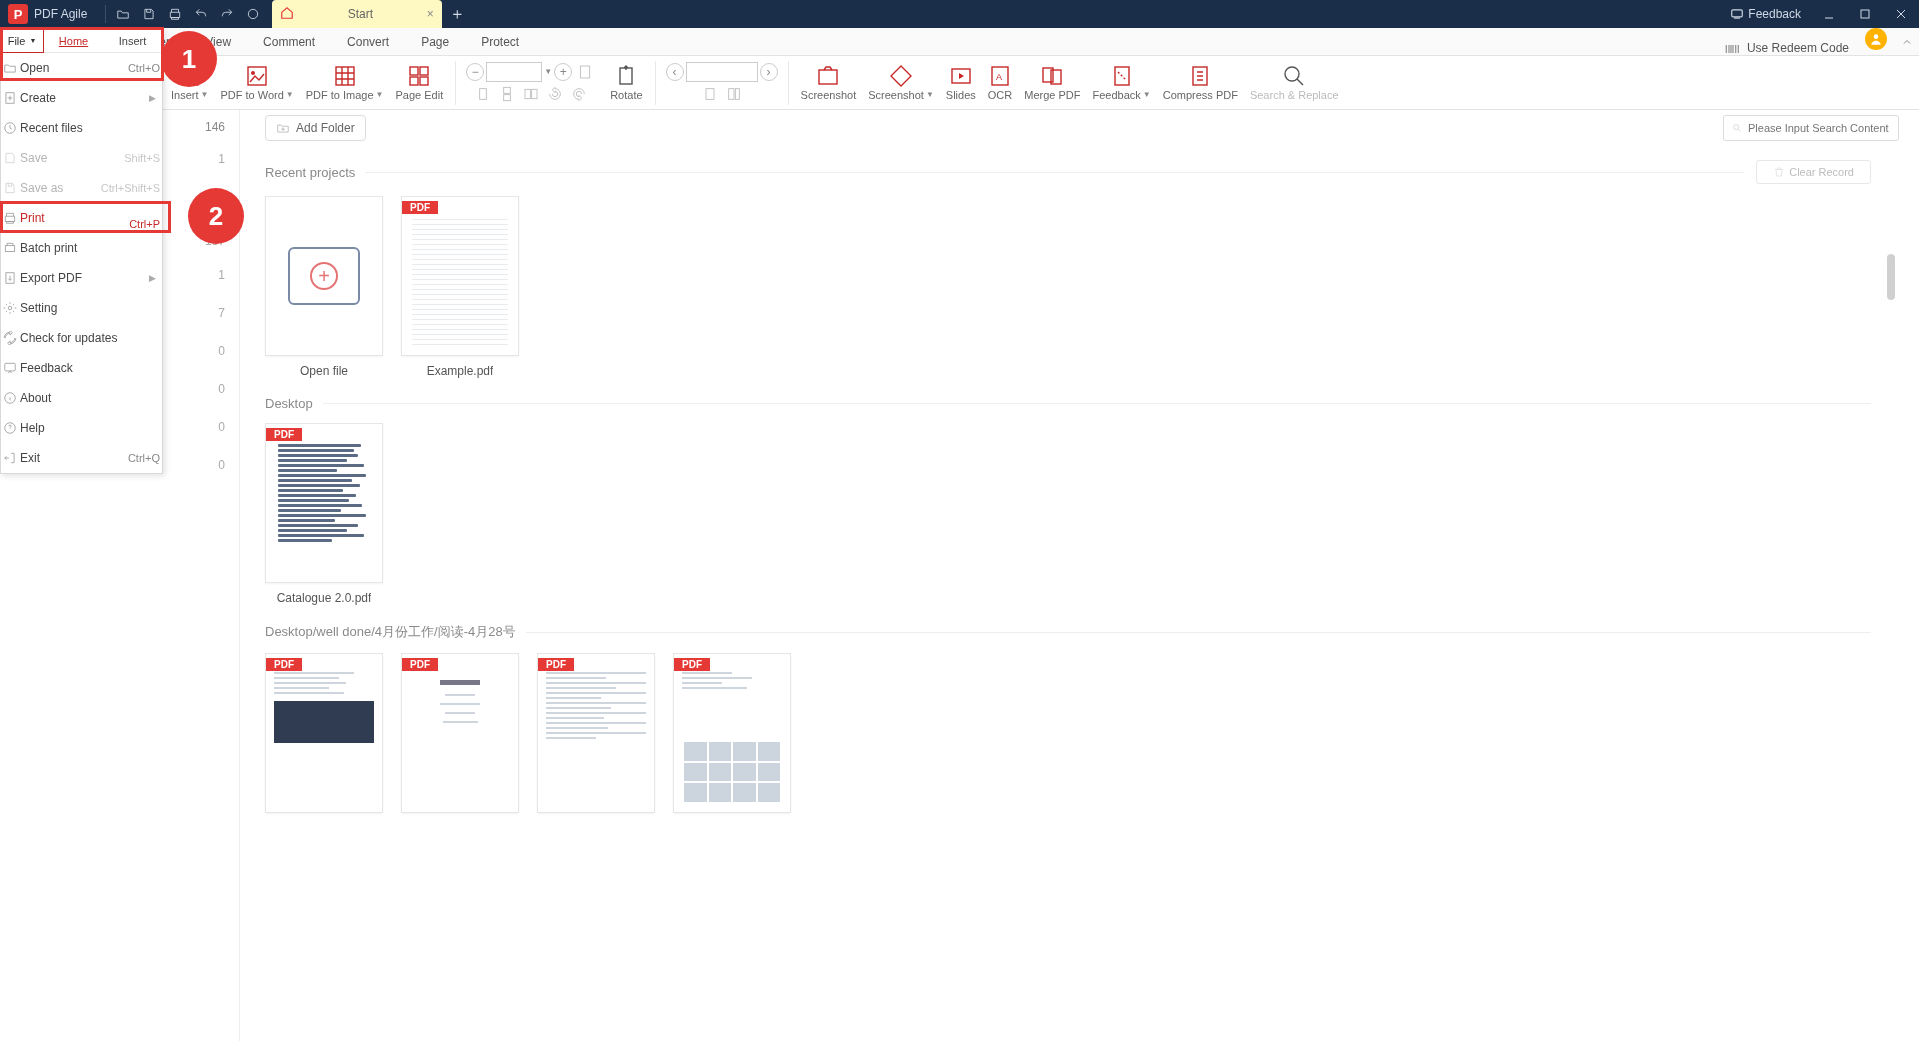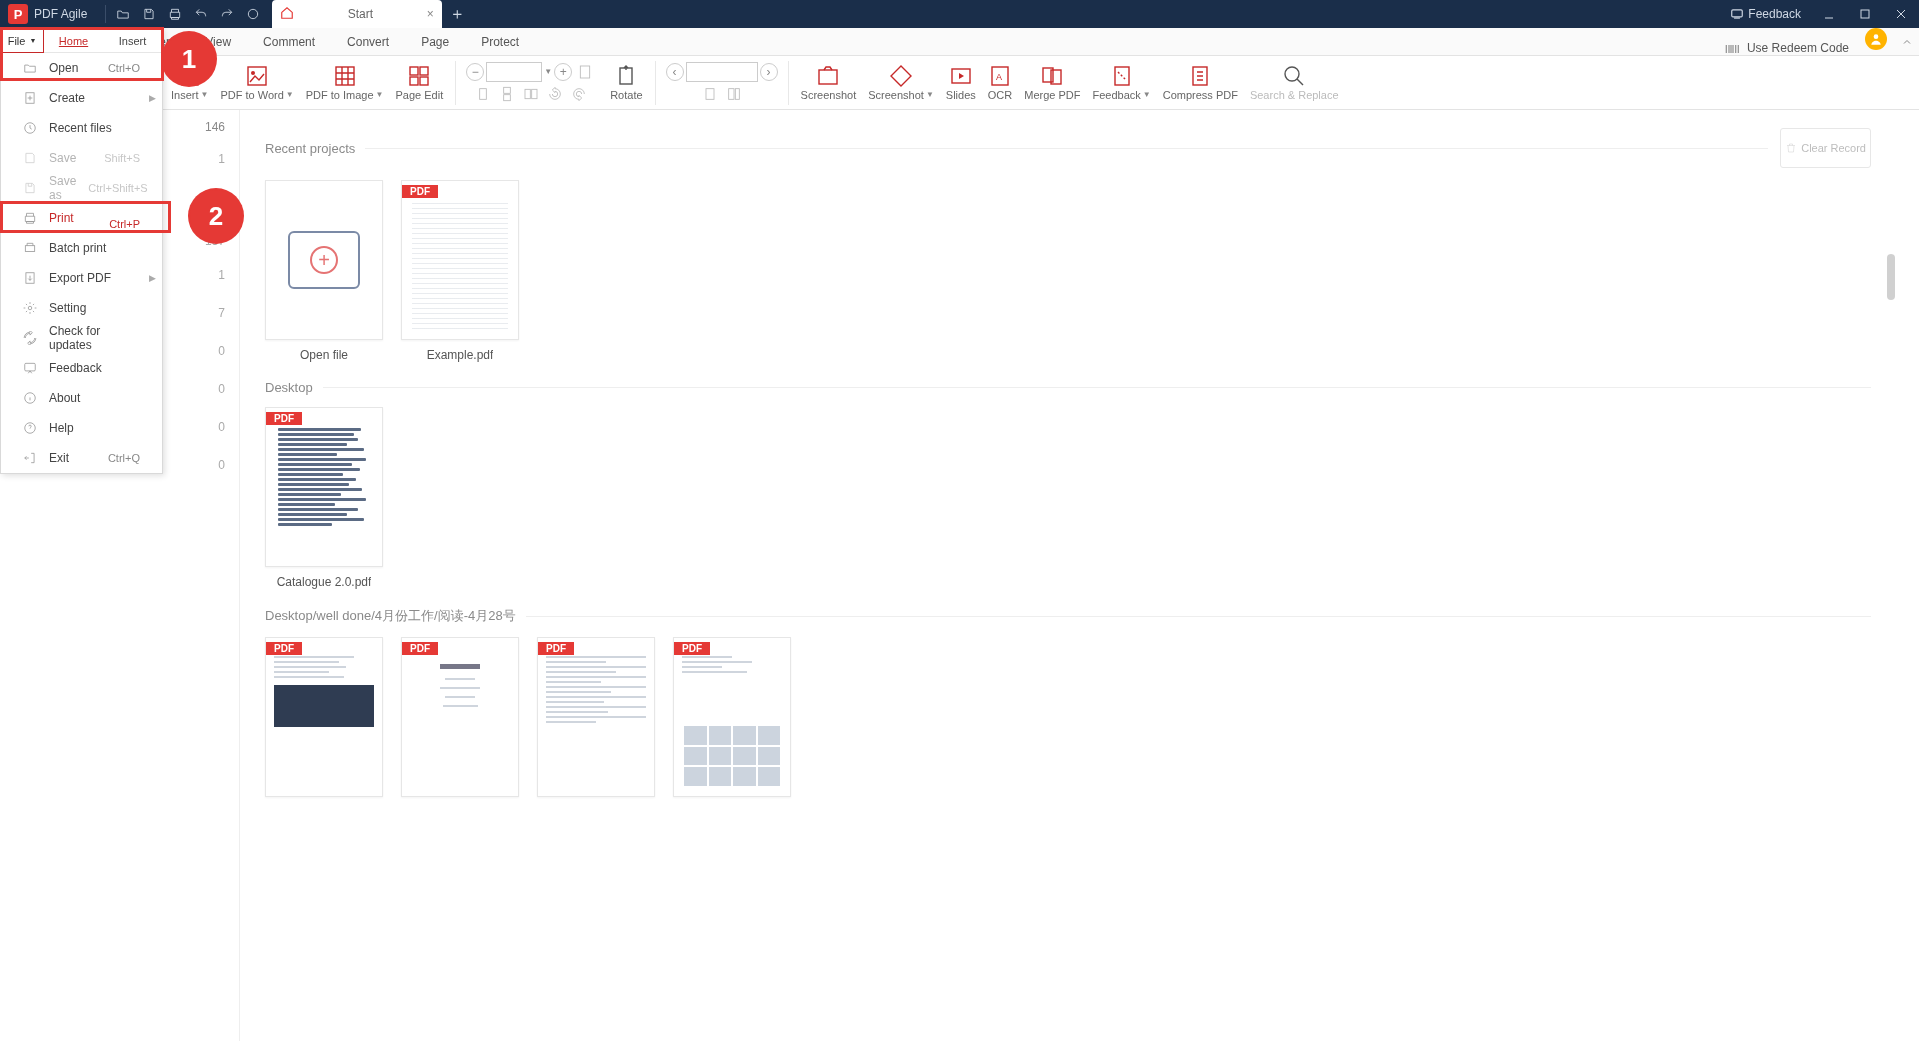--- a/index.html
+++ b/index.html
@@ -5,21 +5,21 @@
 * { margin: 0; padding: 0; box-sizing: border-box; font-family: "Segoe UI", Arial, sans-serif; }
 body { width: 1919px; height: 1041px; overflow: hidden; background: #fff; font-size: 12px; color: #333; }
 
 
 .titlebar { height: 28px; background: #1a2e4a; display: flex; align-items: center; color: #cfd8e4; }
 .titlebar .logo { width: 20px; height: 20px; margin: 0 6px 0 8px; background: #e53935; border-radius: 3px; display: flex; align-items: center; justify-content: center; color: #fff; font-weight: bold; font-size: 13px; }
 .titlebar .appname { font-size: 12px; margin-right: 14px; }
 .titlebar .tb-icon { width: 26px; height: 28px; display: flex; align-items: center; justify-content: center; cursor: pointer; color: #cfd8e4; }
 .titlebar .tb-icon svg { width: 14px; height: 14px; stroke: #cfd8e4; fill: none; stroke-width: 1.5; }
 .titlebar .tabs { display: flex; margin-left: 6px; height: 28px; }
-.titlebar .tab { width: 170px; height: 28px; background: #ffffff; color: #555; display: flex; align-items: center; border-top-left-radius: 4px; border-top-right-radius: 4px; position: relative; }
+.titlebar .tab { width: 170px; height: 28px; background: #fef9c3; color: #555; display: flex; align-items: center; border-top-left-radius: 4px; border-top-right-radius: 4px; position: relative; }
 .titlebar .tab .tab-home-ic { margin: 0 8px; color: #e53935; }
 .titlebar .tab .tab-label { flex: 1; text-align: center; font-size: 12px; color: #666; }
 .titlebar .tab .tab-close { width: 24px; text-align: center; color: #888; cursor: pointer; }
 .titlebar .newtab { width: 30px; display: flex; align-items: center; justify-content: center; color: #cfd8e4; cursor: pointer; font-size: 16px; }
 .titlebar .spacer { flex: 1; }
 .titlebar .feedback { display: flex; align-items: center; gap: 4px; padding: 0 10px; cursor: pointer; font-size: 12px; }
 .titlebar .win-btn { width: 36px; height: 28px; display: flex; align-items: center; justify-content: center; cursor: pointer; }
 .titlebar .win-btn svg { stroke: #cfd8e4; fill: none; width: 12px; height: 12px; }
 
 
@@ -47,21 +47,21 @@
 .rib-zoom .zbtn { width: 18px; height: 18px; border: 1px solid #ccc; border-radius: 50%; display: flex; align-items: center; justify-content: center; color: #888; font-size: 12px; cursor: pointer; }
 .rib-zoom input { width: 56px; height: 20px; border: 1px solid #ccc; font-size: 11px; padding: 0 2px; text-align: center; }
 .caret-dn { font-size: 8px; color: #888; }
 
 
 .file-menu { position: absolute; left: 0; top: 28px; width: 163px; background: #fff; border: 1px solid #d9d9d9; box-shadow: 2px 2px 6px rgba(0,0,0,.12); z-index: 50; }
 .file-menu .fm-top { display: flex; height: 24px; border-bottom: 1px solid #e6e6e6; }
 .file-menu .fm-top .fm-file { width: 44px; border: 1px solid #c62828; margin: -1px 0 -1px -1px; display: flex; align-items: center; justify-content: center; color: #333; font-size: 11px; gap: 4px; }
 .file-menu .fm-top .fm-tab { flex: 1; display: flex; align-items: center; justify-content: center; color: #c62828; font-size: 11px; text-decoration: underline; }
 .file-menu .fm-top .fm-tab2 { flex: 1; display: flex; align-items: center; justify-content: center; color: #444; font-size: 11px; }
-.file-menu .fm-row { height: 30px; display: flex; align-items: center; padding: 0 22px; gap: 12px; font-size: 12px; color: #444; cursor: pointer; position: relative; }
+.file-menu .fm-row { height: 30px; display: flex; align-items: center; padding: 0 2px; gap: 3px; font-size: 12px; color: #444; cursor: pointer; position: relative; }
 .file-menu .fm-row.disabled { color: #b4b4b4; }
 .file-menu .fm-row .fm-sc { margin-left: auto; font-size: 11px; color: #888; }
 .file-menu .fm-row.disabled .fm-sc { color: #c7c7c7; }
 .file-menu .fm-row.hilite { color: #c62828; }
 .file-menu .fm-row.hilite .fm-sc { color: #c62828; margin-top: 12px; }
 .file-menu .fm-row .fm-ic { width: 14px; height: 14px; display: flex; align-items: center; justify-content: center; }
 .file-menu .fm-row .fm-ic svg { stroke: #999; fill: none; stroke-width: 1.4; width: 14px; height: 14px; }
 .file-menu .fm-row.disabled .fm-ic svg { stroke: #cfcfcf; }
 .file-menu .fm-row .fm-caret { position: absolute; right: 6px; font-size: 9px; color: #aaa; }
 
@@ -83,21 +83,21 @@
 .main .topbar { height: 32px; display: flex; align-items: center; padding: 4px 0 0 22px; }
 .addfolder { height: 26px; border: 1px solid #dcdcdc; border-radius: 4px; display: flex; align-items: center; gap: 6px; padding: 0 10px; color: #666; cursor: pointer; font-size: 12px; }
 .addfolder svg { stroke: #999; fill: none; width: 14px; height: 14px; }
 .searchbox { margin-left: auto; width: 176px; height: 26px; border: 1px solid #dcdcdc; border-radius: 3px; display: flex; align-items: center; padding: 0 8px; gap: 6px; }
 .searchbox input { border: none; outline: none; flex: 1; font-size: 11px; color: #888; }
 .searchbox svg { stroke: #aaa; fill: none; width: 14px; height: 14px; }
 
 .section { padding: 18px 0 0 22px; }
 .section-head { display: flex; align-items: center; color: #8a8a8a; font-size: 13px; margin-bottom: 12px; padding-right: 28px; }
 .section-head .hr { flex: 1; height: 1px; background: #eee; margin-left: 10px; }
-.clear-rec { margin-left: 12px; height: 40px; border: 1px solid #e7e7e7; border-radius: 3px; padding: 0 4px; display: flex; align-items: center; gap: 4px; color: #bdbdbd; font-size: 11px; cursor: pointer; }
+.clear-rec { margin-left: 12px; height: 24px; border: 1px solid #e7e7e7; border-radius: 3px; padding: 0 16px; display: flex; align-items: center; gap: 4px; color: #bdbdbd; font-size: 11px; cursor: pointer; }
 .clear-rec svg { stroke: #cfcfcf; fill: none; width: 12px; height: 12px; }
 
 .cards { display: flex; gap: 18px; flex-wrap: wrap; }
 .card { width: 118px; display: flex; flex-direction: column; align-items: center; cursor: pointer; }
 .thumb { width: 118px; height: 160px; border: 1px solid #e6e6e6; box-shadow: 0 1px 2px rgba(0,0,0,.05); background: #fff; position: relative; overflow: hidden; }
 .thumb .pdf-badge { position: absolute; left: 0; top: 4px; background: #e53935; color: #fff; font-size: 10px; font-weight: bold; padding: 1px 8px; }
 .thumb .fake-text { position: absolute; inset: 22px 10px 8px 10px; background: repeating-linear-gradient(#dfe3e8 0 1px, transparent 1px 5px); opacity: .7; }
 .card-label { margin-top: 8px; font-size: 12px; color: #555; text-align: center; white-space: nowrap; overflow: hidden; text-overflow: ellipsis; max-width: 118px; }
 
 .thumb.openfile { display: flex; align-items: center; justify-content: center; }
@@ -600,20 +600,36 @@
         <path d="M3 7h6l2 2h10v10H3z"></path>
       </svg>
     <span>material</span>
     <span class="sb-count">0</span>
   </div>
 </div>
 
 <div class="main">
   <div class="scroll-thumb"></div>
 
+  <div class="topbar">
+    <div class="addfolder">
+      <svg viewBox="0 0 24 24">
+          <path d="M3 7h6l2 2h10v10H3z"></path>
+          <path d="M12 11v6M9 14h6"></path>
+        </svg>
+      <span>Add Folder</span>
+    </div>
+    <div class="searchbox">
+      <svg viewBox="0 0 24 24">
+          <circle cx="10" cy="10" r="6"></circle>
+          <path d="M15 15l5 5"></path>
+        </svg>
+      <input placeholder="Please Input Search Content" style="">
+    </div>
+  </div>
 
   <div class="section">
     <div class="section-head">
       <span>Recent projects</span>
       <div class="hr"></div>
       <div class="clear-rec">
         <svg viewBox="0 0 24 24">
             <path d="M4 7h16M9 7V4h6v3M6 7l1 13h10l1-13"></path>
           </svg>
         <span>Clear Record</span>

